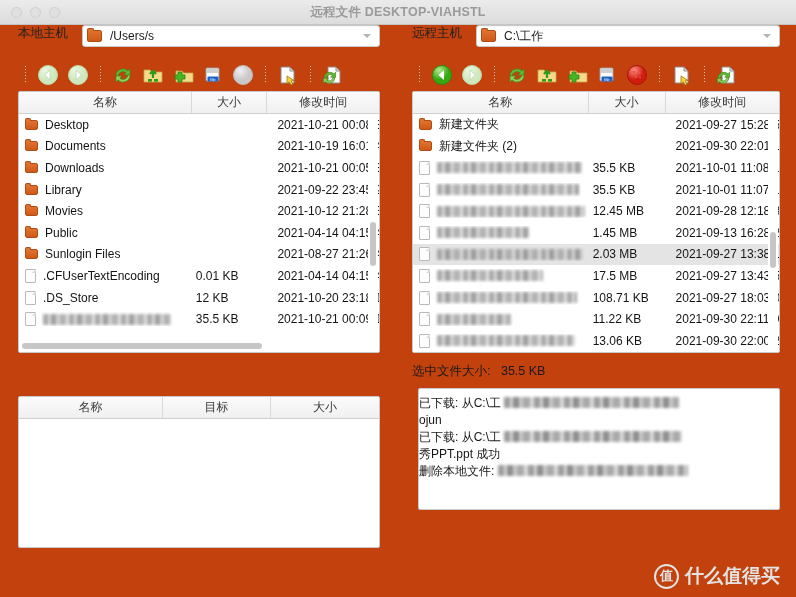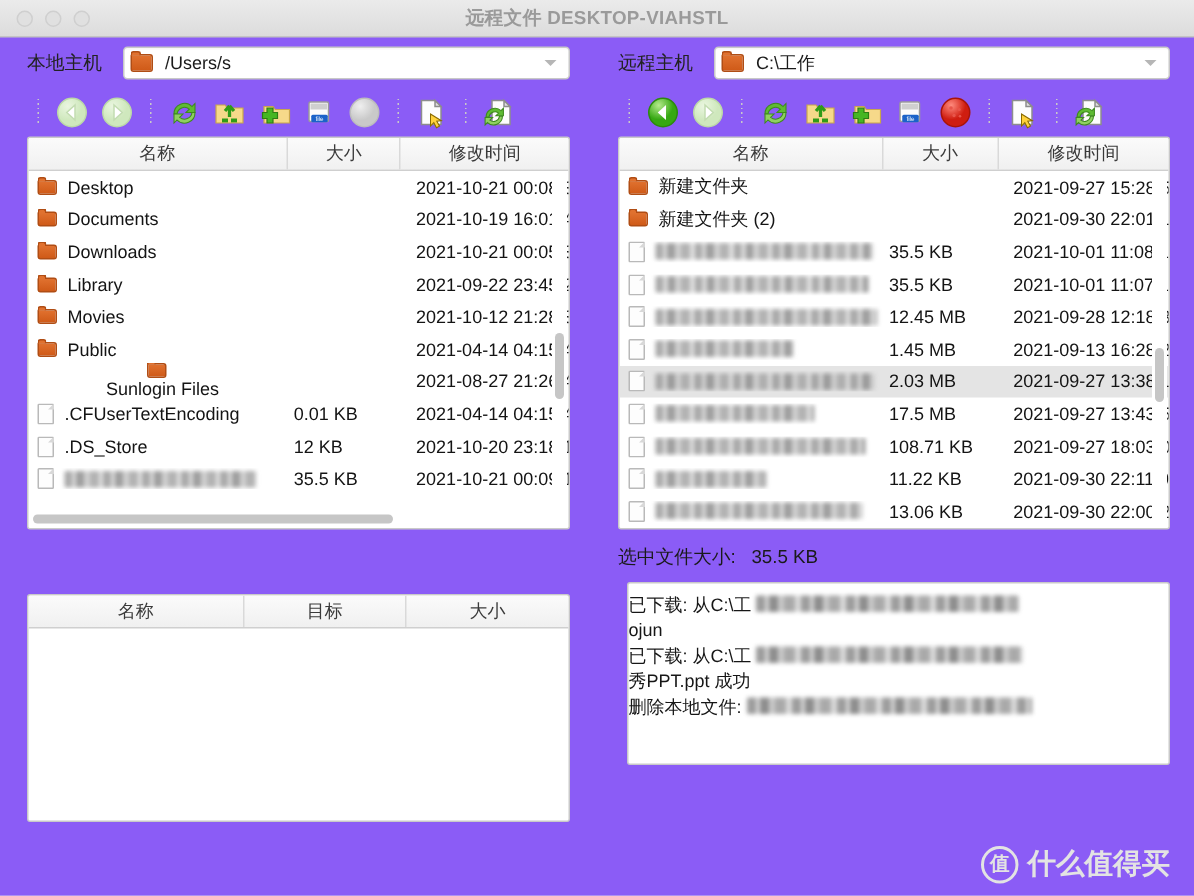--- a/index.html
+++ b/index.html
@@ -3,21 +3,21 @@
 <meta charset="utf-8">
 <style>
   html,body{margin:0;padding:0;}
   body{
     width:796px;height:597px;overflow:hidden;
     font-family:"Liberation Sans","DejaVu Sans",sans-serif;
     font-size:12px;color:#1a1a1a;
     background:#ececec;
     -webkit-font-smoothing:antialiased;
   }
-  .window{position:relative;width:796px;height:597px;background:#8b5cf6;}
+  .window{position:relative;width:796px;height:597px;background:#c2410c;}
 
   
   .titlebar{
     position:relative;height:24px;
     background:linear-gradient(#ebebeb,#dcdcdc);
     border-bottom:1px solid #c4c4c4;
     display:flex;align-items:center;
   }
   .traffic{display:flex;gap:8px;margin-left:11px;}
   .dot{width:11px;height:11px;border-radius:50%;
@@ -28,21 +28,21 @@
     letter-spacing:.2px;pointer-events:none;
   }
 
   
   .panes{position:relative;height:573px;}
   .pane{position:absolute;top:0;}
   .pane-left{left:0;width:398px;}
   .pane-right{left:398px;width:398px;}
 
   
-  .pathrow{display:flex;align-items:center;height:34px;padding:0 18px;}
+  .pathrow{display:flex;align-items:flex-start;height:34px;padding:0 18px;}
   .pane-right .pathrow{padding-left:14px;padding-right:16px;}
   .pathlabel{font-size:12.5px;color:#222;white-space:nowrap;margin-right:14px;}
   .pathbox{
     flex:1;height:22px;background:#fff;border:1px solid #c8c8c8;border-radius:3px;
     display:flex;align-items:center;padding:0 4px;box-sizing:border-box;
     box-shadow:0 1px 0 rgba(0,0,0,.03) inset;
   }
   .pathbox .folder{margin-right:8px;}
   .pathtext{font-size:12px;color:#1a1a1a;flex:1;overflow:hidden;white-space:nowrap;}
   .caret{
@@ -308,21 +308,21 @@
             </div>
             <div class="row">
               <div class="c-name" style="width: 48%;">
                 <span class="ico folder sm"></span>
                 <span class="nm">Public</span>
               </div>
               <div class="c-size" style="width: 21%;"></div>
               <div class="c-time" style="width: 31%;">2021-04-14 04:15:42</div>
             </div>
             <div class="row">
-              <div class="c-name" style="width: 48%; flex-direction: column;">
+              <div class="c-name" style="width: 48%;">
                 <span class="ico folder sm"></span>
                 <span class="nm">Sunlogin Files</span>
               </div>
               <div class="c-size" style="width: 21%;"></div>
               <div class="c-time" style="width: 31%;">2021-08-27 21:26:43</div>
             </div>
             <div class="row">
               <div class="c-name" style="width: 48%;">
                 <span class="ico doc"></span>
                 <span class="nm">.CFUserTextEncoding</span>

